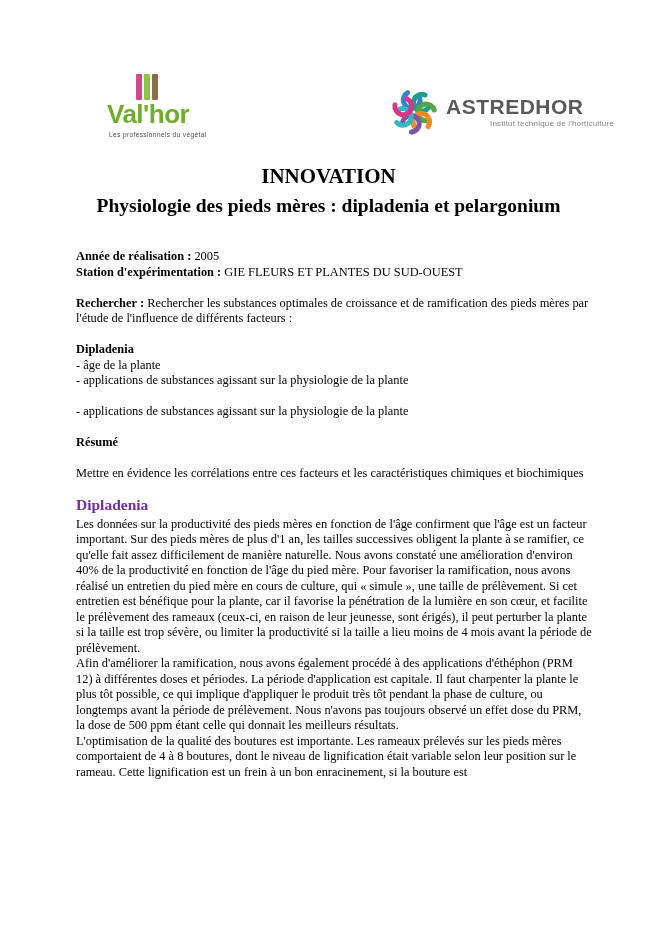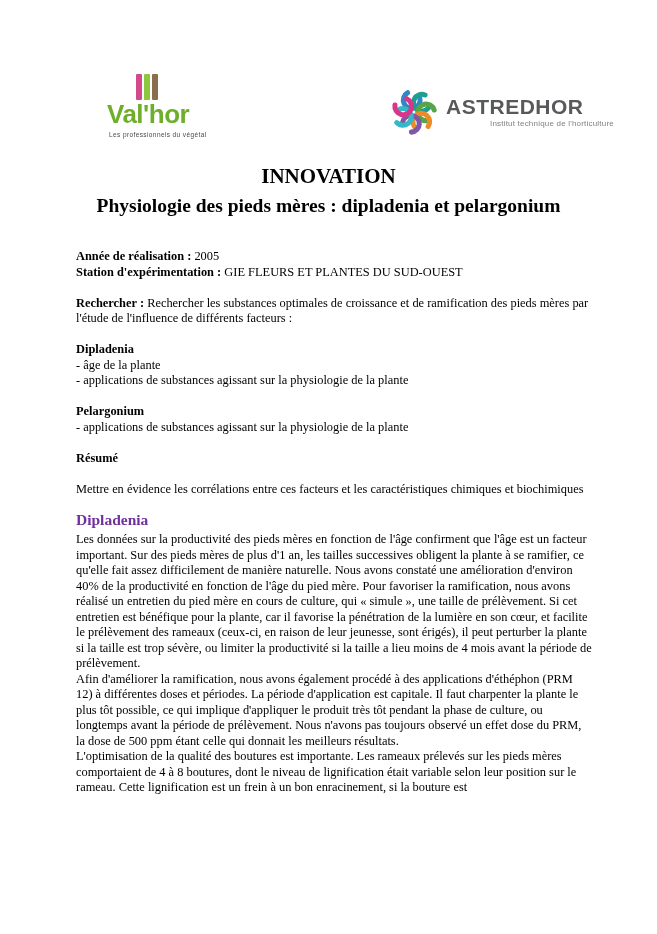--- a/index.html
+++ b/index.html
@@ -102,21 +102,20 @@
 
     <p class="mt"><span class="b">Rechercher :</span> <span>Rechercher les substances optimales de croissance et de ramification des pieds mères par l'étude de l'influence de différents facteurs :</span></p>
 
     <div class="mt">
       <p class="b">Dipladenia</p>
       <p>- âge de la plante</p>
       <p>- applications de substances agissant sur la physiologie de la plante</p>
     </div>
 
     <div class="mt">
-      <p class="b">Pelargonium</p>
       <p>- applications de substances agissant sur la physiologie de la plante</p>
     </div>
 
     <p class="mt b">Résumé</p>
 
     <p class="mt">Mettre en évidence les corrélations entre ces facteurs et les caractéristiques chimiques et biochimiques</p>
 
     <h2 class="section-title" style="color: rgb(112, 48, 160);">Dipladenia</h2>
 
     <p>Les données sur la productivité des pieds mères en fonction de l'âge confirment que l'âge est un facteur important. Sur des pieds mères de plus d'1 an, les tailles successives obligent la plante à se ramifier, ce qu'elle fait assez difficilement de manière naturelle. Nous avons constaté une amélioration d'environ 40% de la productivité en fonction de l'âge du pied mère. Pour favoriser la ramification, nous avons réalisé un entretien du pied mère en cours de culture, qui « simule », une taille de prélèvement. Si cet entretien est bénéfique pour la plante, car il favorise la pénétration de la lumière en son cœur, et facilite le prélèvement des rameaux (ceux-ci, en raison de leur jeunesse, sont érigés), il peut perturber la plante si la taille est trop sévère, ou limiter la productivité si la taille a lieu moins de 4 mois avant la période de prélèvement.</p>

